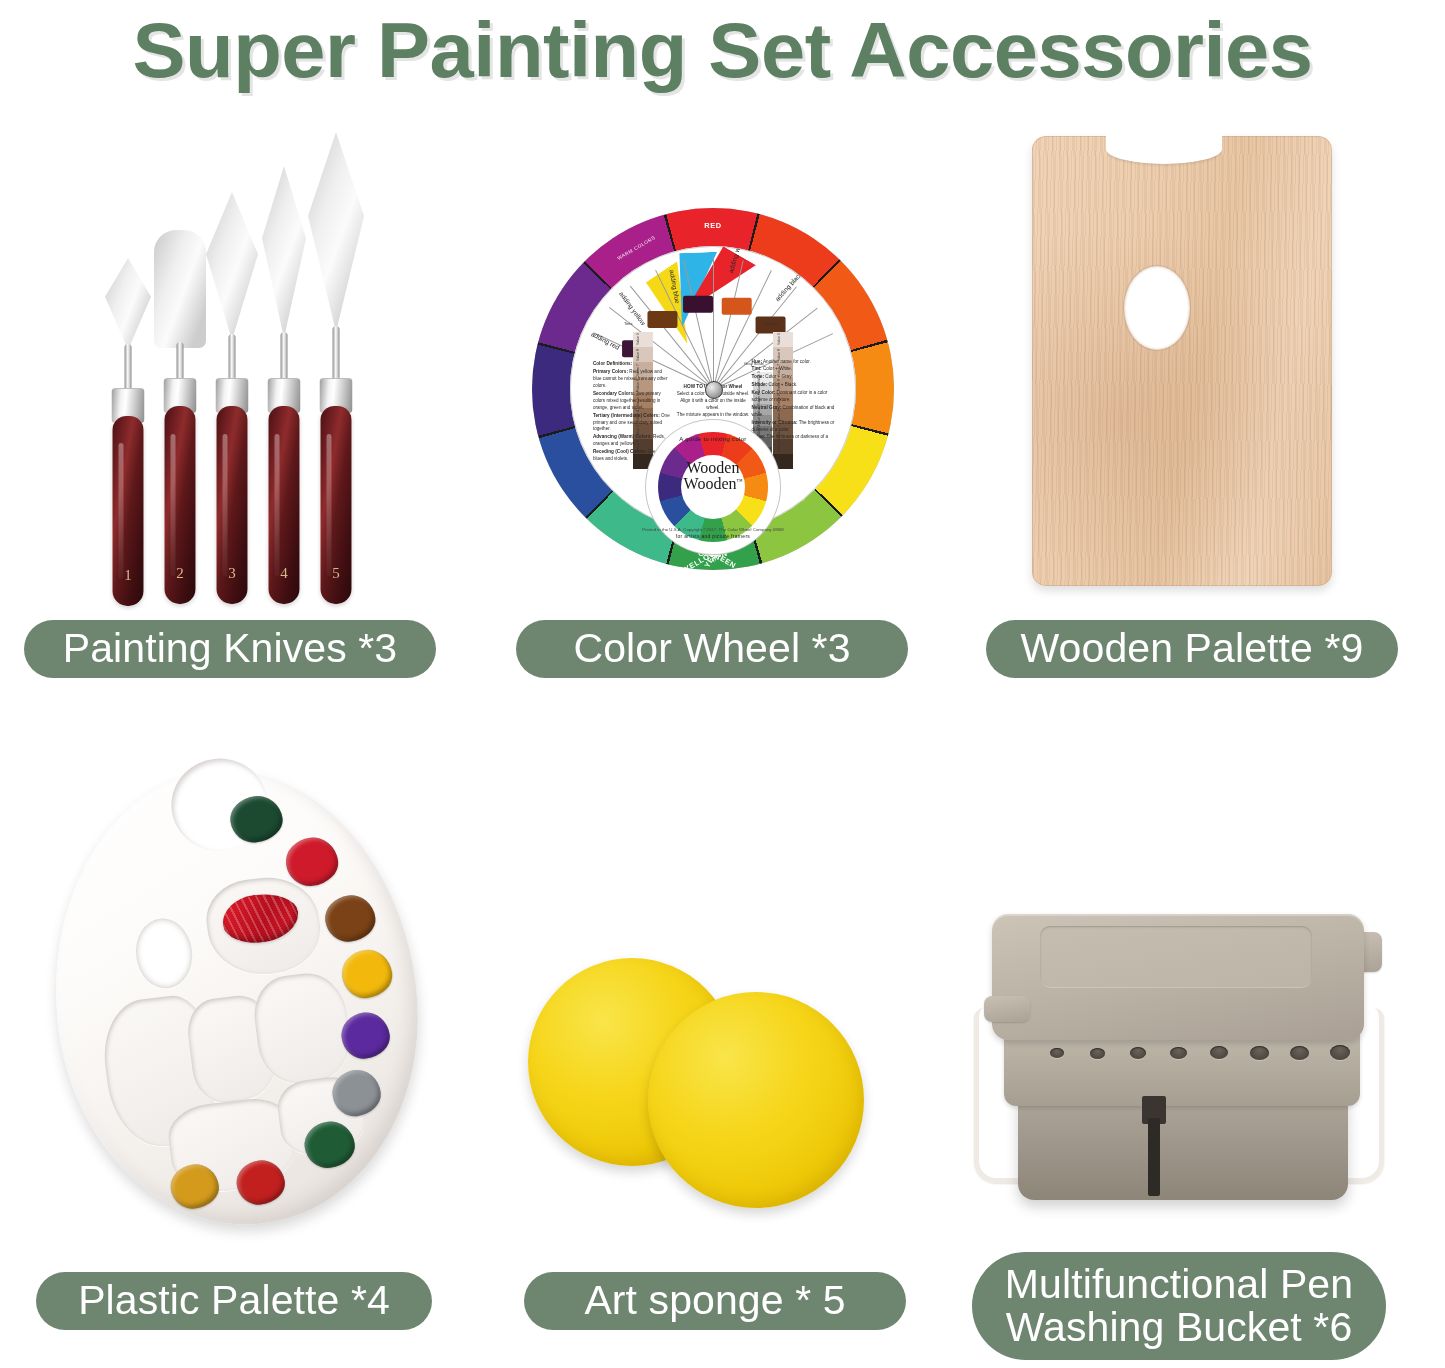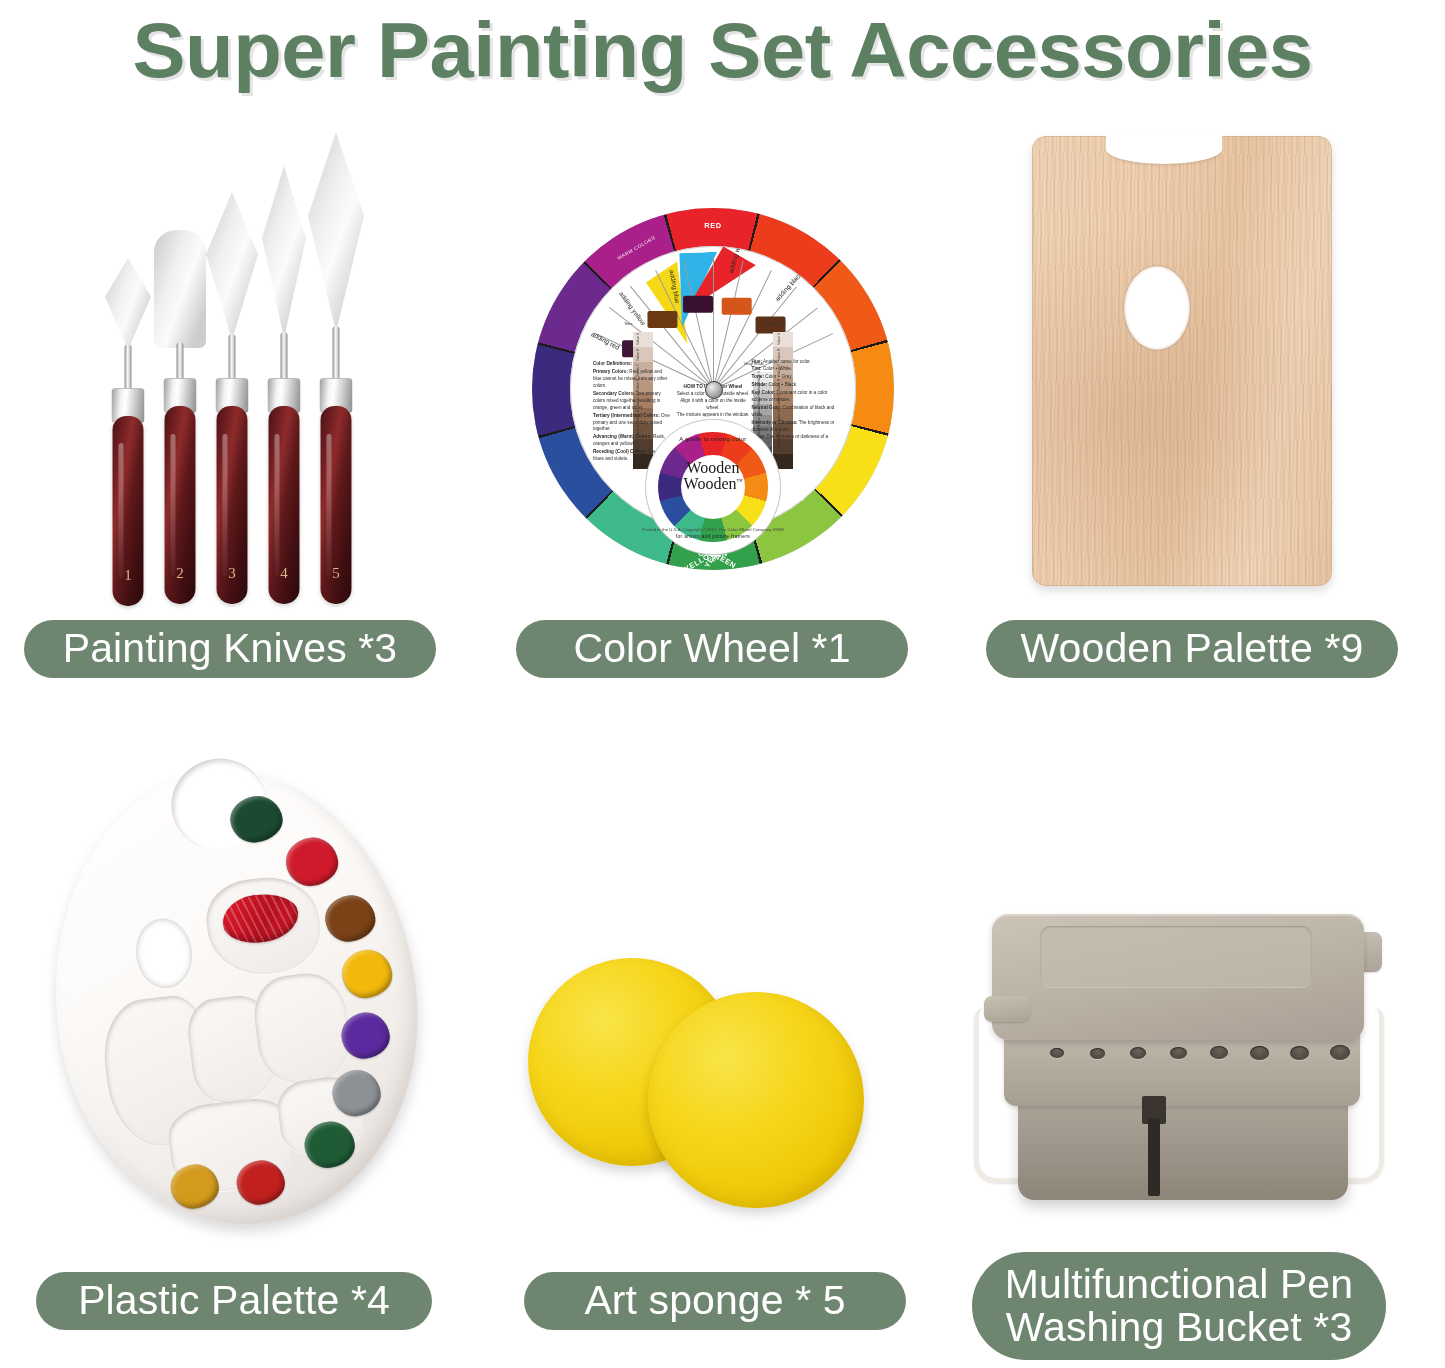--- a/index.html
+++ b/index.html
@@ -355,21 +355,21 @@
       <div class="cd-arc" style="top:12%;">A guide to mixing color</div>
       <div class="cd-txt">
         <div class="cd-l1"><span>Wooden</span></div>
         <div class="cd-l2"><span>Wooden</span><span class="cd-tm">™</span></div>
       </div>
       <div class="cd-arc" style="bottom:11%;font-size:5px;">for artists and picture framers</div>
     </div>
     <div style="position:absolute;left:0;right:0;bottom:10.5%;text-align:center;font-size:4.4px;color:#444;z-index:7;">Printed in the U.S.A.   Copyright ©2017, The Color Wheel Company   09/08</div>
   </div>
 </div>
-<div class="pill" style="left:516px;top:620px;width:392px;height:58px;">Color Wheel *1</div>
+<div class="pill" style="left:516px;top:620px;width:392px;height:58px;">Color Wheel *3</div>
 
 <div class="cell" id="cell-wood" style="left:980px;top:120px;width:440px;height:490px;">
   <div id="woodpal" style="left:52px;top:16px;width:300px;height:450px;">
     <div id="woodnotch" style="left:74px;top:-2px;width:116px;height:30px;"></div>
     <div id="woodhole" style="left:92px;top:130px;width:66px;height:84px;"></div>
   </div>
 </div>
 <div class="pill" style="left:986px;top:620px;width:412px;height:58px;">Wooden Palette *9</div>
 
 <div class="cell" id="cell-plastic" style="left:30px;top:740px;width:420px;height:520px;">
@@ -422,13 +422,13 @@
       </div>
     <div class="bk-slotbar" style="left:188px;top:196px;width:24px;height:28px;"></div>
     <div class="bk-slot" style="left:194px;top:218px;width:12px;height:78px;"></div>
     <div class="bk-tab" style="left:396px;top:32px;width:32px;height:40px;"></div>
     <div class="bk-lid" style="left:38px;top:14px;width:372px;height:126px;"></div>
     <div class="bk-lidinset" style="left:86px;top:26px;width:272px;height:62px;"></div>
     <div class="bk-tab" style="left:30px;top:96px;width:46px;height:26px;border-radius:8px;"></div>
   </div>
 </div>
 <div class="pill" style="left:972px;top:1252px;width:414px;height:108px;">Multifunctional Pen
-Washing Bucket *3</div>
+Washing Bucket *6</div>
 
 </body></html>

